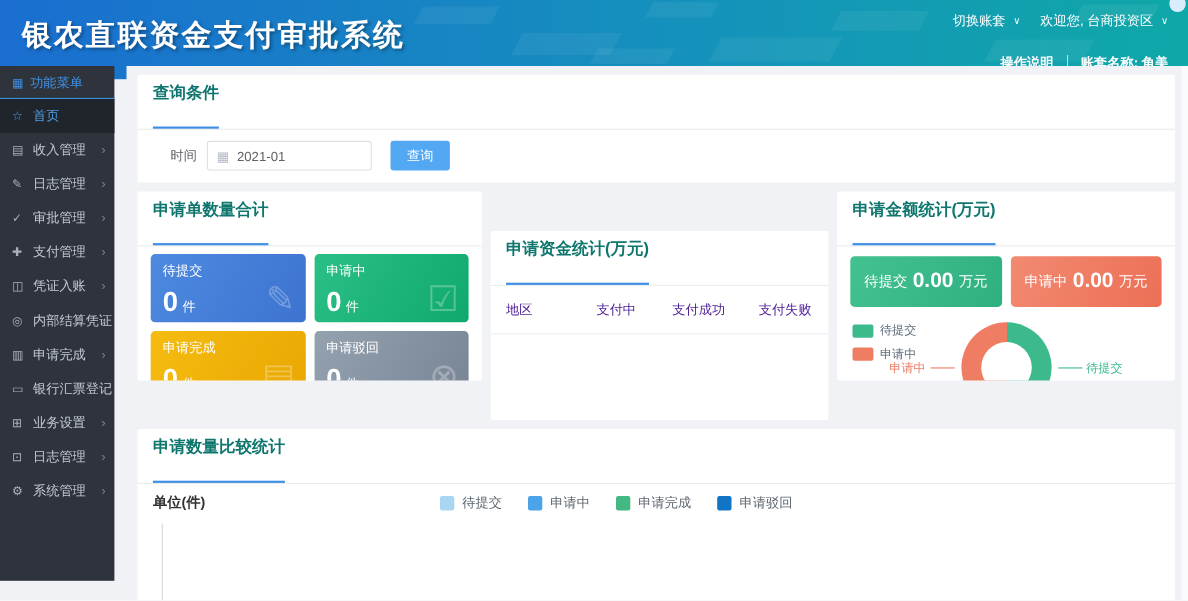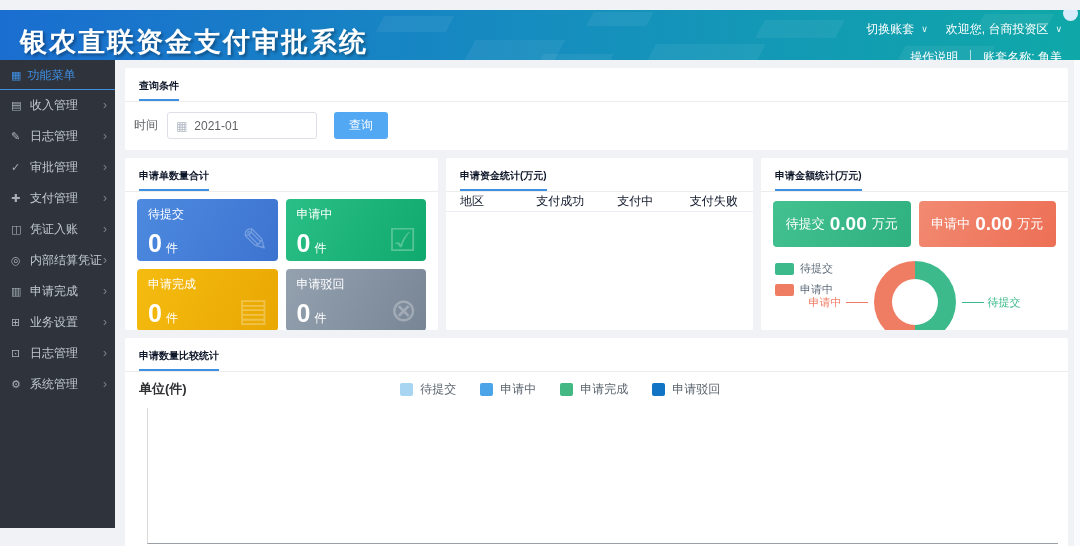--- a/index.html
+++ b/index.html
@@ -1,97 +1,97 @@
 <!DOCTYPE html>
 <html><head>
 <meta charset="utf-8">
 <style>
   * { margin:0; padding:0; box-sizing:border-box; }
   body { font-family:"Liberation Sans","DejaVu Sans",sans-serif; }
   .app { position:relative; width:1080px; height:546px; overflow:hidden; background:#f0f2f5; }
 
   
-  .top-header { position:absolute; top:10px; left:0; right:0; height:72px;
+  .top-header { position:absolute; top:0; left:0; right:0; height:72px;
     background:linear-gradient(90deg,#1a6ed0 0%,#1590bd 55%,#0fa8a8 100%); overflow:hidden; }
   .decor { position:absolute; background:rgba(255,255,255,0.06); transform:skewX(-28deg); }
   .d1{left:380px;top:6px;width:70px;height:16px;} .d2{left:470px;top:30px;width:90px;height:20px;}
   .d3{left:590px;top:2px;width:60px;height:14px;} .d4{left:650px;top:34px;width:110px;height:22px;}
   .d5{left:760px;top:10px;width:80px;height:18px;} .d6{left:900px;top:36px;width:90px;height:20px;}
   .d7{left:980px;top:4px;width:70px;height:16px;} .d8{left:540px;top:44px;width:70px;height:14px;}
   .app-title { position:absolute; left:20px; top:14px; color:#fff; font-size:27px; font-weight:bold;
     letter-spacing:2px; text-shadow:2px 2px 3px rgba(0,0,0,0.35); white-space:nowrap; }
   .header-right { position:absolute; right:18px; top:8px; color:#fff; font-size:12px; text-align:right; }
   .hr-row { display:flex; align-items:center; justify-content:flex-end; height:22px; }
-  .hr-row.second { margin-top:6px; }
+  .hr-row.second { margin-top:16px;font-weight:bold; }
   .hdr-link { cursor:pointer; }
   .caret { font-size:9px; margin:0 18px 0 7px; opacity:.92; }
   .caret.last { margin-right:0; }
   .guide-link { text-decoration:underline; cursor:pointer; }
   .v-divider { width:1px; height:15px; background:rgba(255,255,255,0.65); margin:0 12px; }
   .corner-dot { position:absolute; right:2px; top:-4px; width:15px; height:15px; border-radius:50%;
     background:#d9ecfb; }
 
   
-  .sidebar { position:absolute; top:60px; left:0; width:115px; bottom:18px; background:#2f343c; }
+  .sidebar { position:absolute; top:60px; left:0; width:104px; bottom:18px; background:#2f343c; }
   .menu-header { height:30px; line-height:30px; padding-left:11px; color:#3f8fe3; font-size:12px;
     border-bottom:1px solid #3f8fe3; white-space:nowrap; }
   .menu-header .mh-icon { margin-right:6px; font-size:11px; }
   .nav-item { position:relative; height:31px; line-height:31px; padding-left:11px; font-size:12px;
     color:#c3c9d0; cursor:pointer; white-space:nowrap; }
   .nav-item .ni-icon { display:inline-block; width:15px; margin-right:4px; color:#a9b0b9; font-size:11px; }
   .nav-item .chev { position:absolute; right:8px; top:0; color:#7d848d; font-size:12px; }
   .nav-item.active { background:#20242b; color:#4f9be0; }
   .nav-item.active .ni-icon { color:#4f9be0; }
 
   
   .main { position:absolute; top:60px; left:115px; right:0; bottom:0; overflow:hidden; background:#f0f2f5; }
   .breadcrumb-bar { height:28px; line-height:27px; background:#fff; border-bottom:1px dashed #d8d8d8;
     padding-left:13px; font-size:12px; color:#5f7285; }
   .bc-icon { color:#4f9fe8; margin-right:4px; font-size:11px; }
   .bc-sep { margin:0 6px; color:#98a3ad; }
   .content { padding:8px 12px 0 10px; }
 
   .panel { background:#fff; border-radius:2px; }
   .panel-title { padding:7px 14px 0; border-bottom:1px solid #ececec; }
-  .title-text { display:inline-block; padding-bottom:6px; border-bottom:2px solid #3f8fe3;
-    font-size:10px; font-weight:bold; color:#0f172a; }
-
-  
-  .query-form { display:flex; align-items:center; padding:10px 9px 11px; }
+  .title-text { display:inline-block; padding-bottom:21px; border-bottom:2px solid #3f8fe3;
+    font-size:15px; font-weight:bold; color:#0f766e; }
+
+  
+  .query-form { display:flex; align-items:center; padding:10px 30px 11px; }
   .form-label { font-size:12px; color:#606266; margin-right:9px; }
   .time-input { display:flex; align-items:center; width:150px; height:27px; border:1px solid #dcdfe6;
     border-radius:3px; padding:0 8px; background:#fff; cursor:pointer; }
   .cal-icon { color:#b5bcc7; font-size:12px; margin-right:7px; }
   .time-value { font-size:12px; color:#606266; }
   .search-btn { margin-left:17px; width:54px; height:27px; background:#53a8f3; color:#fff; border:none;
     border-radius:3px; font-size:12px; cursor:pointer; }
 
   
   .panels-row { display:flex; gap:8px; margin-top:8px; }
   .panels-row .panel { height:172px; overflow:hidden; }
   .count-panel { width:313px; flex:none; }
-  .fund-panel  { width:307px; flex:none; }
+  .fund-panel  { width:307px; flex:none;margin-top:36px; }
   .amount-panel{ flex:1; }
 
   .cards-grid { display:grid; grid-template-columns:1fr 1fr; gap:8px; padding:7px 12px; }
   .stat-card { position:relative; height:62px; border-radius:4px; color:#fff; padding:7px 11px;
     overflow:hidden; cursor:pointer; }
   .card-blue  { background:linear-gradient(120deg,#4e8ae0,#3c73cf); }
   .card-green { background:linear-gradient(120deg,#2abf86,#10a96d); }
   .card-amber { background:linear-gradient(120deg,#f5bc10,#e9a702); }
   .card-gray  { background:linear-gradient(120deg,#94a1af,#788595); }
   .sc-label { font-size:12px; }
   .sc-valrow { margin-top:6px; }
   .sc-value { font-size:25px; font-weight:bold; }
   .sc-unit { font-size:12px; margin-left:4px; }
   .sc-icon { position:absolute; right:9px; bottom:2px; font-size:32px; color:rgba(255,255,255,0.28); }
 
   
   .fund-head { display:grid; grid-template-columns:1.1fr 1fr 1.1fr 1.1fr; border-bottom:1px solid #ebeef5; }
-  .fund-head .th { padding:1px 6px; font-size:12px; color:#0f172a; text-align:center; }
+  .fund-head .th { padding:13px 6px; font-size:12px; color:#4c1d95; text-align:center; }
   .fund-head .th:first-child { text-align:left; padding-left:14px; }
   .fund-empty { padding:13px 0; text-align:center; font-size:12px; color:#9aa0a8;
     border-bottom:1px solid #ebeef5; }
 
   
   .amount-cards { display:flex; gap:8px; margin:9px 12px 6px; }
   .amount-card { flex:1; height:46px; border-radius:4px; color:#fff; display:flex; align-items:center;
     justify-content:center; }
   .amt-green  { background:linear-gradient(120deg,#43c191,#2fb07f); }
   .amt-salmon { background:linear-gradient(120deg,#f28a72,#ec6f55); }
@@ -161,20 +161,23 @@
       </div>
     </div>
     <div class="corner-dot"></div>
   </header>
 
   <aside class="sidebar">
     <div class="menu-header">
       <span class="mh-icon">▦</span><span>功能菜单</span>
     </div>
     <nav>
+      <div class="nav-item active">
+        <span class="ni-icon">☆</span><span>首页</span>
+      </div>
       <div class="nav-item">
         <span class="ni-icon">▤</span><span>收入管理</span>
         <span class="chev">›</span>
       </div>
       <div class="nav-item">
         <span class="ni-icon">✎</span><span>日志管理</span>
         <span class="chev">›</span>
       </div>
       <div class="nav-item">
         <span class="ni-icon">✓</span><span>审批管理</span>
@@ -188,20 +191,23 @@
         <span class="ni-icon">◫</span><span>凭证入账</span>
         <span class="chev">›</span>
       </div>
       <div class="nav-item">
         <span class="ni-icon">◎</span><span>内部结算凭证</span>
         <span class="chev">›</span>
       </div>
       <div class="nav-item">
         <span class="ni-icon">▥</span><span>申请完成</span>
         <span class="chev">›</span>
+      </div>
+      <div class="nav-item">
+        <span class="ni-icon">▭</span><span>银行汇票登记</span>
       </div>
       <div class="nav-item">
         <span class="ni-icon">⊞</span><span>业务设置</span>
         <span class="chev">›</span>
       </div>
       <div class="nav-item">
         <span class="ni-icon">⊡</span><span>日志管理</span>
         <span class="chev">›</span>
       </div>
       <div class="nav-item">
@@ -266,22 +272,22 @@
             </div>
           </div>
         </section>
 
         <section class="panel fund-panel">
           <div class="panel-title">
             <span class="title-text">申请资金统计(万元)</span>
           </div>
           <div class="fund-head">
             <div class="th">地区</div>
+            <div class="th">支付中</div>
             <div class="th">支付成功</div>
-            <div class="th">支付中</div>
             <div class="th">支付失败</div>
           </div>
         </section>
 
         <section class="panel amount-panel">
           <div class="panel-title">
             <span class="title-text">申请金额统计(万元)</span>
           </div>
           <div class="amount-cards">
             <div class="amount-card amt-green">

